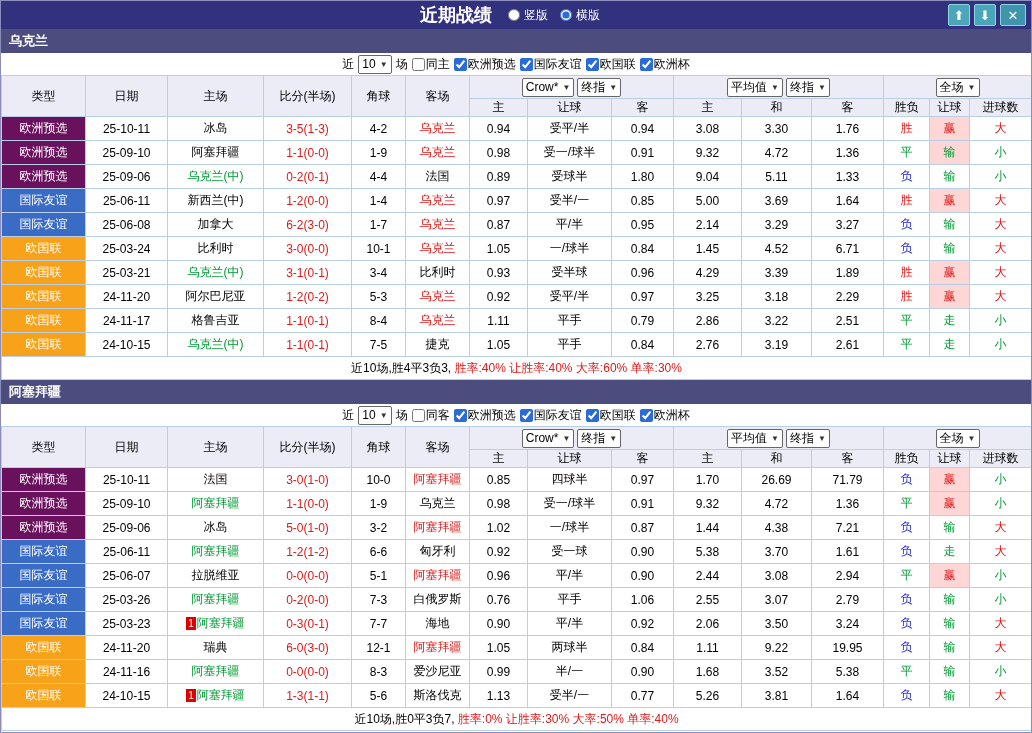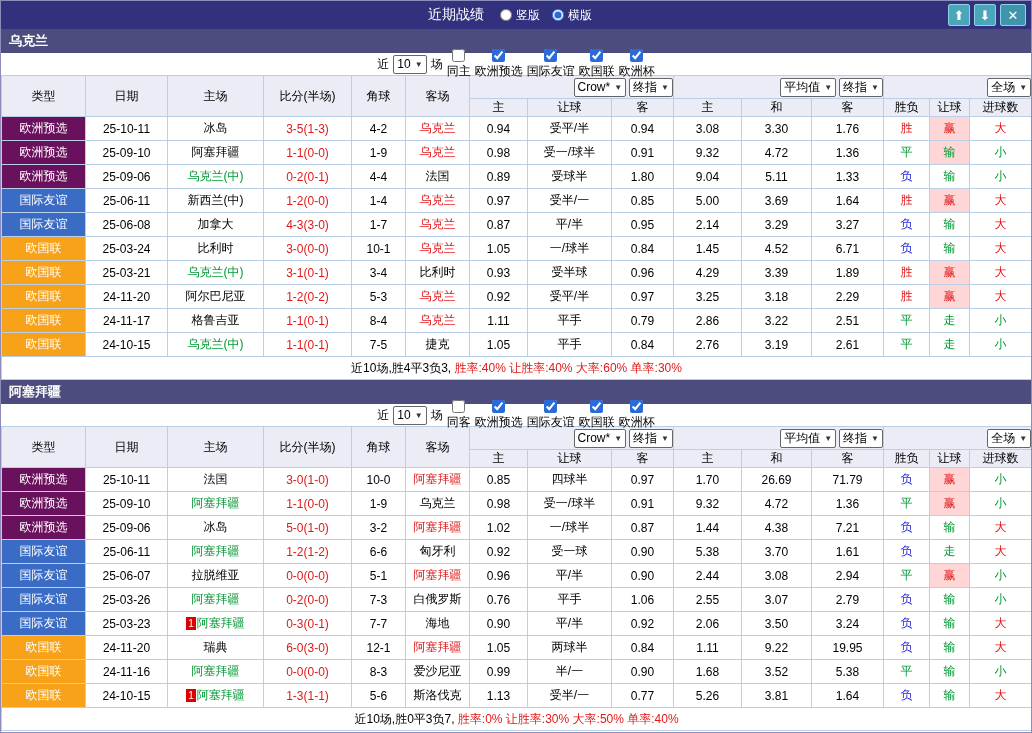--- a/index.html
+++ b/index.html
@@ -1,47 +1,47 @@
 <!DOCTYPE html>
 <html><head>
 <meta charset="utf-8">
 <style>
   html,body{margin:0;padding:0;}
   body{font-family:"Liberation Sans","DejaVu Sans",sans-serif;background:#fff;}
   .page{width:1032px;height:733px;border:1px solid #8d8dbb;box-sizing:border-box;overflow:hidden;background:#fff;}
   .titlebar{height:28px;background:#31317d;display:flex;align-items:center;justify-content:center;position:relative;color:#fff;}
-  .titlebar .title{font-weight:normal;font-size:14px;margin-right:16px;}
+  .titlebar .title{font-weight:bold;font-size:18px;margin-right:16px;}
   .radio{display:inline-flex;align-items:center;gap:4px;font-size:12px;margin-right:12px;cursor:pointer;color:#fff;}
   .radio input{margin:0;accent-color:#2a6bd8;width:12px;height:12px;}
   .tb-actions{position:absolute;right:5px;top:3px;display:flex;gap:4px;}
   .tb-btn{width:22px;height:22px;background:#4ba6ba;border:1px solid #8fd4e2;color:#fff;font-size:13px;line-height:1;cursor:pointer;border-radius:2px;padding:0;}
   .tb-btn.close{width:26px;background:#3f96ac;}
   .sec-header{height:24px;background:#4c4c7e;color:#fff;display:flex;align-items:center;padding-left:8px;font-size:13px;font-weight:bold;}
   .filter-row{height:22px;display:flex;align-items:center;justify-content:center;gap:4px;font-size:12px;color:#000;background:#fff;}
-  .chk{display:inline-flex;align-items:center;gap:1px;cursor:pointer;flex-direction:column;}
+  .chk{display:inline-flex;align-items:center;gap:1px;cursor:pointer;}
   .chk input{margin:0;accent-color:#2a6bd8;width:13px;height:13px;}
   .sel{display:inline-flex;align-items:center;gap:4px;border:1px solid #666;background:#fff;padding:0 3px;height:17px;font-size:12px;cursor:pointer;border-radius:2px;white-space:nowrap;}
   .sel .ar{font-size:8px;color:#333;}
   table{width:100%;border-collapse:collapse;table-layout:fixed;}
   th,td{border:1px solid #b9cfe7;text-align:center;font-weight:normal;font-size:12px;color:#000;padding:0;overflow:hidden;white-space:nowrap;}
   thead th{background:#ececf6;}
   thead tr.r1 th{height:22px;}
   thead tr.r2 th{height:16px;}
   tbody td{height:23px;}
   tfoot td{height:22px;}
   td.lg{color:#fff;}
   .lg-pre{background:#69115c;}
   .lg-fr{background:#3a6cc6;}
   .lg-nl{background:#f7a218;}
   .c-r{color:#e11919;text-align:center;}
   .c-g{color:#009933;}
   .c-b{color:#2424dd;}
   .hl{background:#ffd6d6;}
   .badge{display:inline-block;background:#dd0000;color:#fff;font-size:10px;line-height:13px;padding:0 2px;margin-right:1px;}
-  .selgroup{display:flex;justify-content:flex-end;gap:3px;align-items:center;}
+  .selgroup{display:flex;justify-content:center;gap:3px;align-items:center;}
 </style>
 </head>
 <body>
 
 <div class="page">
 
   <div class="titlebar">
     <span class="title">近期战绩</span>
     <label class="radio">
       <input type="radio" name="layout" style="">
@@ -228,21 +228,21 @@
           <td>3.69</td>
           <td>1.64</td>
           <td class="c-r">胜</td>
           <td class="c-r hl">赢</td>
           <td class="c-r">大</td>
         </tr>
         <tr>
           <td class="lg lg-fr">国际友谊</td>
           <td>25-06-08</td>
           <td>加拿大</td>
-          <td class="c-r">4-3(3-0)</td>
+          <td class="c-r">6-2(3-0)</td>
           <td>1-7</td>
           <td class="c-r">乌克兰</td>
           <td>0.87</td>
           <td>平/半</td>
           <td>0.95</td>
           <td>2.14</td>
           <td>3.29</td>
           <td>3.27</td>
           <td class="c-b">负</td>
           <td class="c-g">输</td>

